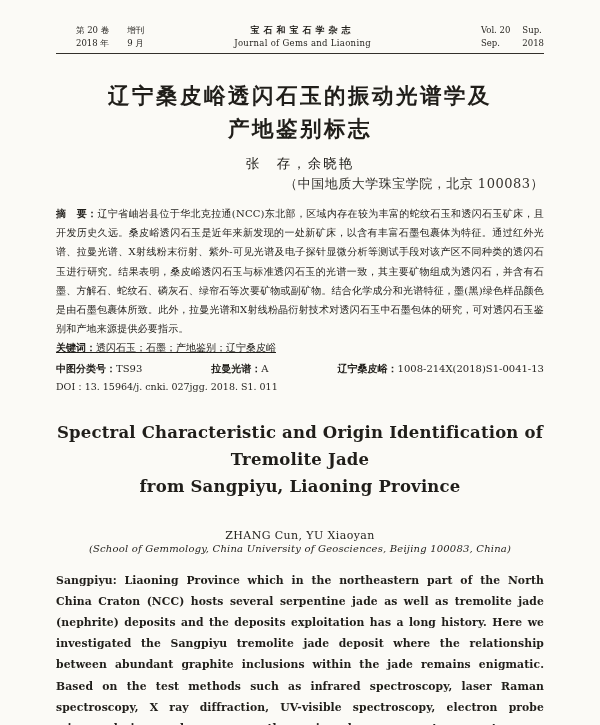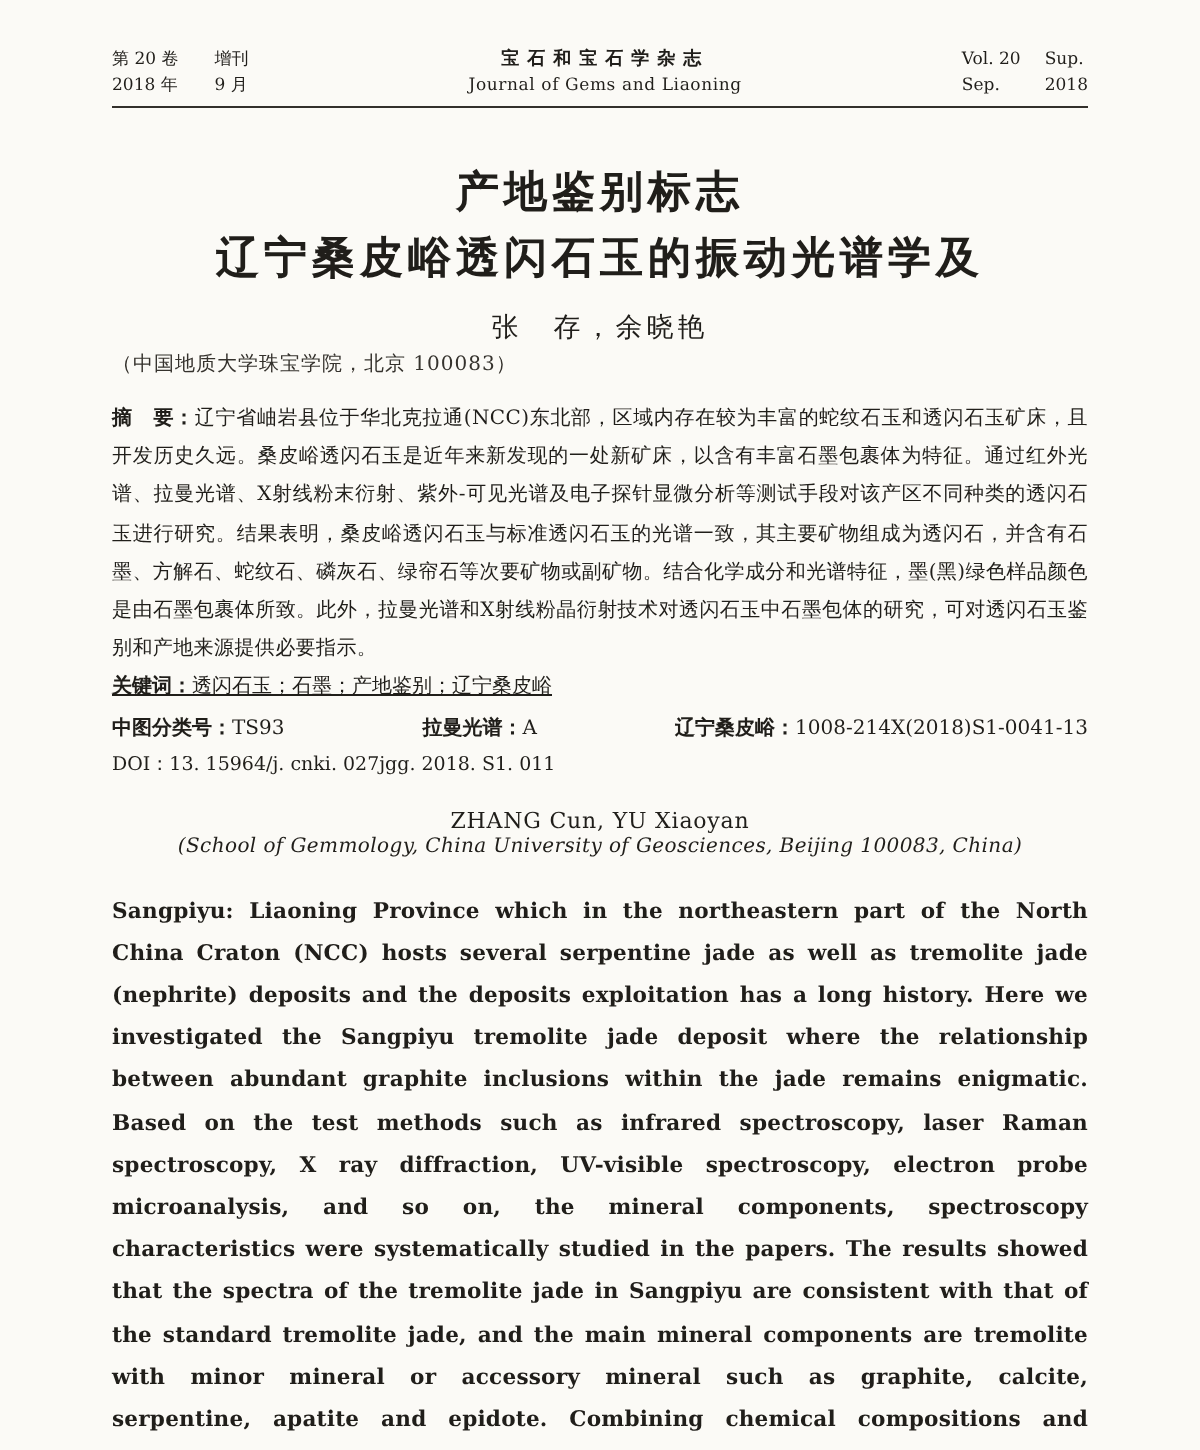--- a/index.html
+++ b/index.html
@@ -13,51 +13,51 @@
     box-sizing:border-box;width:600px;height:725px;
     padding:24px 56px 10px 56px;
     display:flex;flex-direction:column;
   }
   
   .run-head{
     display:flex;justify-content:space-between;align-items:flex-end;
     font-size:8.5px;line-height:13px;
     padding-bottom:3px;border-bottom:1.6px solid #33302b;
   }
-  .rh-grid{display:grid;grid-template-columns:auto auto;column-gap:18px;row-gap:0;}
+  .rh-grid{display:grid;grid-template-columns:auto auto;column-gap:18px;row-gap:0;margin-left:20px;}
   .rh-grid.right{column-gap:12px;}
   .rh-center{text-align:center;}
   .rh-center .zh{letter-spacing:4px;font-weight:bold;font-size:9px;}
   .rh-center .en{letter-spacing:.3px;}
   
   .title-zh{
     margin-top:26px;text-align:center;
     font-family:"Liberation Sans","DejaVu Sans",sans-serif;
     font-weight:bold;font-size:21.5px;line-height:33px;letter-spacing:2.5px;
   }
   .authors-zh{margin-top:9px;text-align:center;font-size:13.5px;letter-spacing:2px;}
-  .affil-zh{margin-top:2px;text-align:left;font-size:10px;color:#35322d;letter-spacing:.5px;}
+  .affil-zh{margin-top:2px;text-align:right;font-size:13px;color:#35322d;letter-spacing:.5px;}
   
   .abs-zh{
     margin-top:11px;font-size:10px;line-height:19.2px;
     text-align:justify;letter-spacing:.2px;
   }
   .abs-zh .lbl,.kw .lbl,.meta .lbl,.fn .lbl{font-weight:bold;}
   .kw{font-size:10px;line-height:19.2px;text-align:left;text-decoration:underline;}
   .meta{
     display:flex;justify-content:space-between;
     font-size:10px;line-height:18px;margin-top:2px;
   }
   .doi{font-size:9.5px;line-height:16px;margin-top:1px;}
   
   .title-en{
     margin-top:24px;text-align:center;font-weight:bold;
     font-size:16.5px;line-height:27px;letter-spacing:.2px;
   }
-  .authors-en{margin-top:13px;text-align:center;font-size:11px;letter-spacing:.4px;}
+  .authors-en{margin-top:29px;text-align:center;font-size:11px;letter-spacing:.4px;}
   .affil-en{margin-top:1px;text-align:center;font-size:10px;font-style:italic;letter-spacing:.2px;}
   .abs-en{
     margin-top:16px;font-size:10.8px;line-height:21.2px;
     text-align:justify;font-weight:600;letter-spacing:.1px;word-spacing:1px;
   }
 </style>
 </head>
 <body>
 
 <div class="page">
@@ -75,42 +75,46 @@
     </div>
     <div class="rh-grid right">
       <span>Vol. 20</span>
       <span>Sup.</span>
       <span>Sep.</span>
       <span>2018</span>
     </div>
   </div>
 
   <div class="title-zh">
+    <div>辽宁桑皮峪透闪石玉的振动光谱学及</div>
     <div>产地鉴别标志</div>
-    <div>辽宁桑皮峪透闪石玉的振动光谱学及</div>
   </div>
   <div class="authors-zh">张　存，余晓艳</div>
   <div class="affil-zh">（中国地质大学珠宝学院，北京 100083）</div>
 
   <p class="abs-zh" style="margin:11px 0 0 0;">
     <span class="lbl">摘　要：</span><span>辽宁省岫岩县位于华北克拉通(NCC)东北部，区域内存在较为丰富的蛇纹石玉和透闪石玉矿床，且开发历史久远。桑皮峪透闪石玉是近年来新发现的一处新矿床，以含有丰富石墨包裹体为特征。通过红外光谱、拉曼光谱、X射线粉末衍射、紫外-可见光谱及电子探针显微分析等测试手段对该产区不同种类的透闪石玉进行研究。结果表明，桑皮峪透闪石玉与标准透闪石玉的光谱一致，其主要矿物组成为透闪石，并含有石墨、方解石、蛇纹石、磷灰石、绿帘石等次要矿物或副矿物。结合化学成分和光谱特征，墨(黑)绿色样品颜色是由石墨包裹体所致。此外，拉曼光谱和X射线粉晶衍射技术对透闪石玉中石墨包体的研究，可对透闪石玉鉴别和产地来源提供必要指示。</span>
   </p>
   <p class="kw" style="margin:0;">
     <span class="lbl">关键词：</span><span>透闪石玉；石墨；产地鉴别；辽宁桑皮峪</span>
   </p>
 
   <div class="meta">
     <span><span class="lbl">中图分类号：</span><span>TS93</span></span>
     <span><span class="lbl">拉曼光谱：</span><span>A</span></span>
     <span><span class="lbl">辽宁桑皮峪：</span><span>1008-214X(2018)S1-0041-13</span></span>
   </div>
   <div class="doi">
     <span>DOI：</span><span>13. 15964/j. cnki. 027jgg. 2018. S1. 011</span>
   </div>
 
+  <div class="title-en">
+    <div>Spectral Characteristic and Origin Identification of Tremolite Jade</div>
+    <div>from Sangpiyu, Liaoning Province</div>
+  </div>
   <div class="authors-en">ZHANG Cun, YU Xiaoyan</div>
   <div class="affil-en">(School of Gemmology, China University of Geosciences, Beijing 100083, China)</div>
 
   <p class="abs-en" style="margin:16px 0 0 0;">
     <span>Sangpiyu:</span>
     <span>Liaoning Province which in the northeastern part of the North China Craton (NCC) hosts several serpentine jade as well as tremolite jade (nephrite) deposits and the deposits exploitation has a long history. Here we investigated the Sangpiyu tremolite jade deposit where the relationship between abundant graphite inclusions within the jade remains enigmatic. Based on the test methods such as infrared spectroscopy, laser Raman spectroscopy, X ray diffraction, UV-visible spectroscopy, electron probe microanalysis, and so on, the mineral components, spectroscopy characteristics were systematically studied in the papers. The results showed that the spectra of the tremolite jade in Sangpiyu are consistent with that of the standard tremolite jade, and the main mineral components are tremolite with minor mineral or accessory mineral such as graphite, calcite, serpentine, apatite and epidote. Combining chemical compositions and spectral characteristics, the colour of dark green (black green) sample is caused by graphite inclusions. In addition, laser Raman spectroscopy and X-</span>
   </p>
 
 </div>
 

